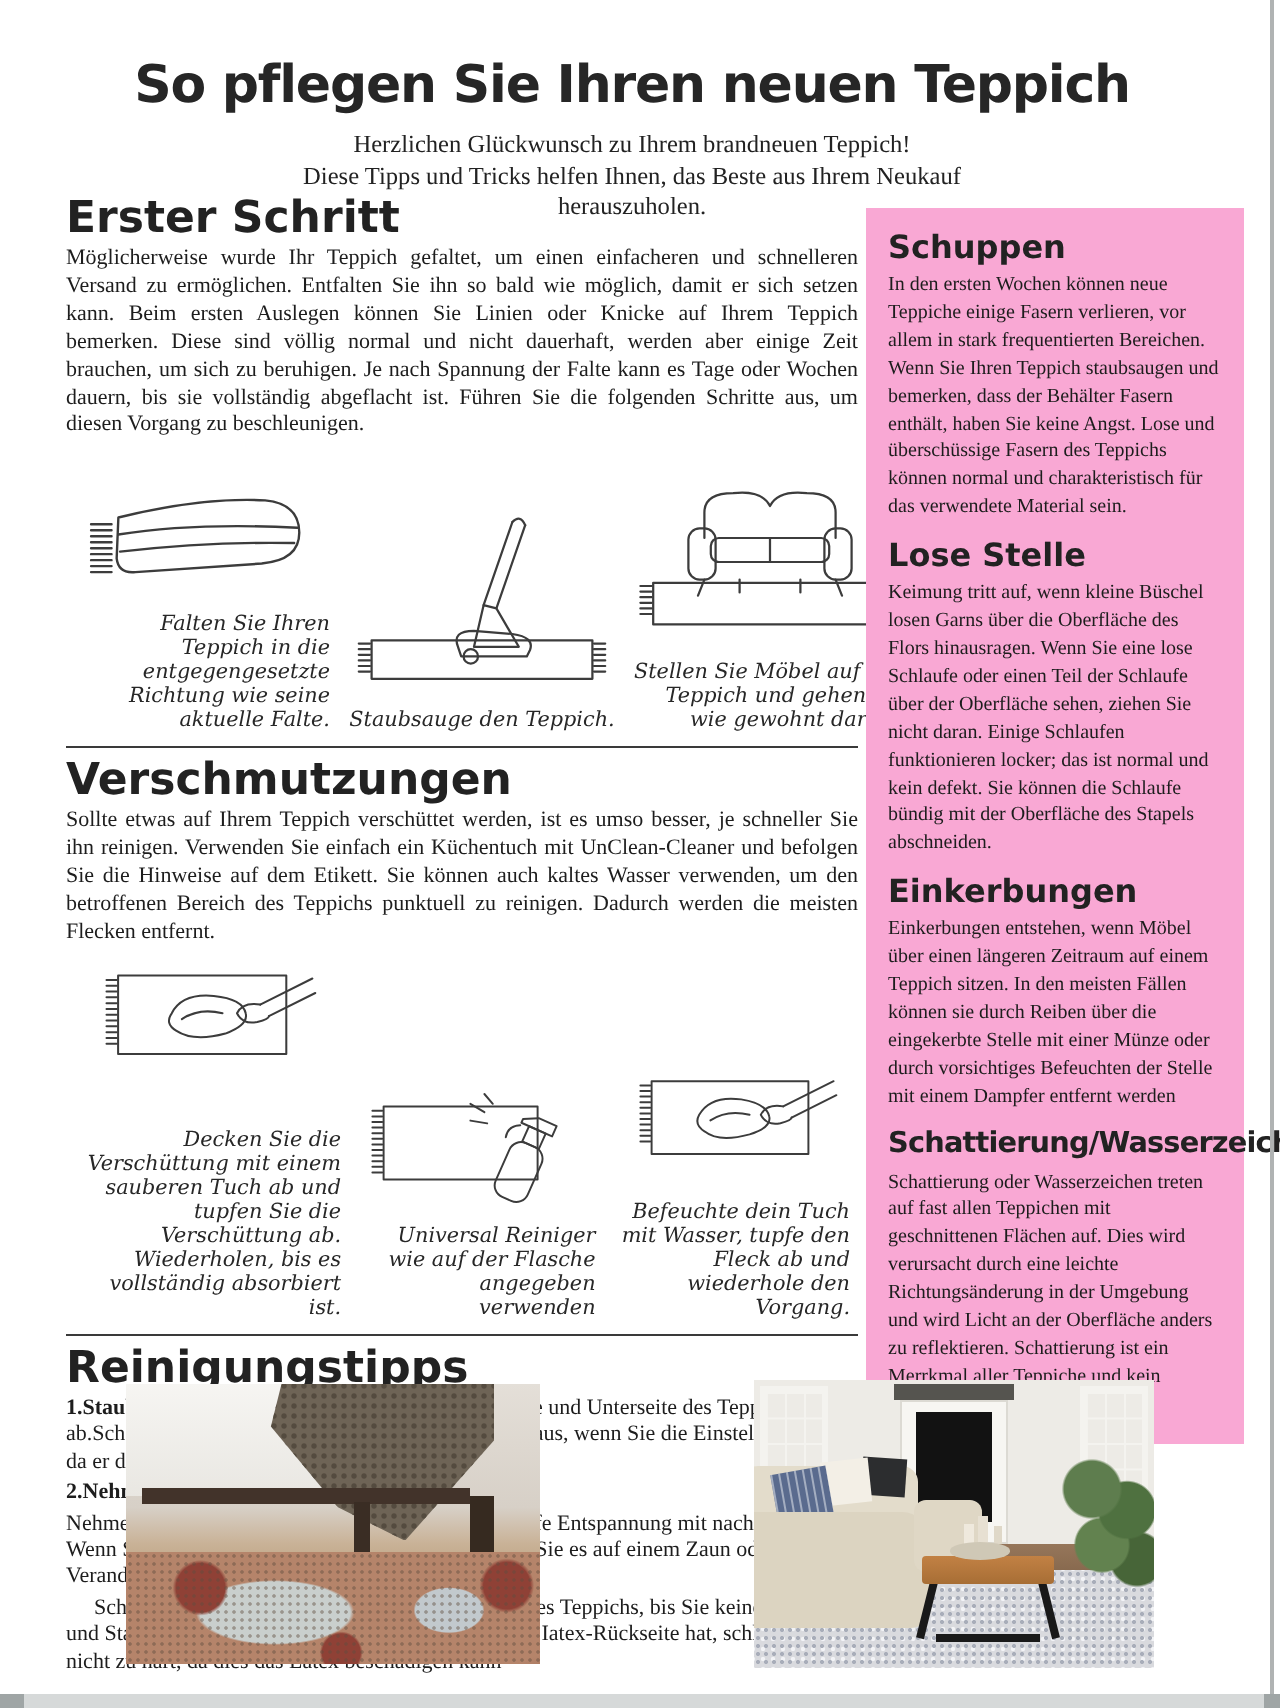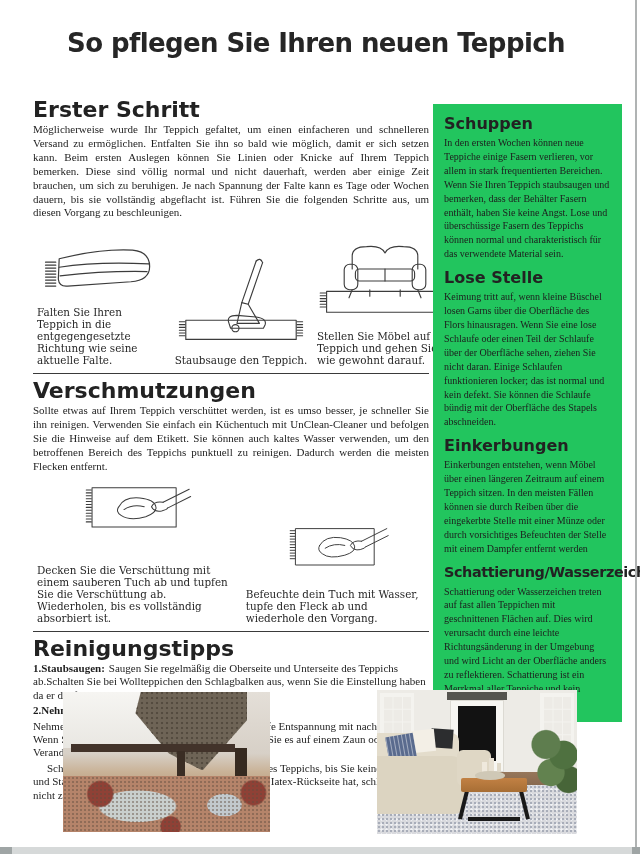--- a/index.html
+++ b/index.html
@@ -16,35 +16,35 @@
   
   #leftcol{position:absolute;left:33px;top:99px;width:396px;}
   .sec-h{font-family:"DejaVu Sans",sans-serif;font-weight:700;font-size:22px;
          color:#222;margin:0 0 3px 0;line-height:21px;}
   .body-p{font-size:11px;line-height:13.9px;text-align:justify;margin:0 0 5px 0;}
 
   .figrow{display:flex;align-items:flex-end;margin:8px 0 0 0;}
   .fig{flex:1;display:flex;flex-direction:column;align-items:center;justify-content:flex-end;padding:0 4px;}
   .fig.wide{flex:1.12;gap:16px;}
   .fig svg{display:block;}
-  .cap{font-family:"DejaVu Serif",serif;font-size:10.4px;
-       line-height:12px;text-align:left;margin-top:8px;color:#272727;}
+  .cap{font-family:"DejaVu Serif",serif;font-style:italic;font-size:10.4px;
+       line-height:12px;text-align:right;margin-top:8px;color:#272727;}
   .rule{border:0;border-top:1.4px solid #3a3a3a;margin:7px 0 6px 0;}
 
   .ln{stroke:#3c3c3c;stroke-width:1.4;fill:none;stroke-linecap:round;stroke-linejoin:round;}
 
   
   .tip{font-size:11px;line-height:13.4px;margin:0 0 2px 0;}
   .b{font-weight:700;}
   .tiplabel{margin-right:4px;}
   .tip-indent{text-indent:14px;}
 
   
   #sidebar{position:absolute;left:433px;top:104px;width:189px;box-sizing:border-box;
-           background:#22c55e;padding:9px 11px 12px 11px;}
+           background:#f9a8d4;padding:9px 11px 12px 11px;}
   .sb-h{font-family:"DejaVu Sans",sans-serif;font-weight:700;font-size:16px;
         margin:7px 0 3px 0;line-height:19px;color:#222;}
   .sb-h.first{margin-top:1px;}
   .sb-h.small{font-size:14.4px;letter-spacing:-0.4px;}
   .sb-p{font-size:10px;line-height:13.9px;margin:0;}
 
   
   .photo{position:absolute;overflow:hidden;}
   .layer{position:absolute;}
   #photoL{left:63px;top:692px;width:207px;height:140px;
@@ -113,20 +113,25 @@
   #cornerBL{position:absolute;left:0;bottom:0;width:12px;height:7px;background:#9fa5a5;}
   #cornerBR{position:absolute;right:0;bottom:0;width:8px;height:7px;background:#9fa5a5;}
 </style>
 </head>
 <body>
 
 <div id="page">
 
   <header id="header">
     <h1>So pflegen Sie Ihren neuen Teppich</h1>
+    <div class="subtitle">
+      <span>Herzlichen Glückwunsch zu Ihrem brandneuen Teppich!</span>
+      <span>Diese Tipps und Tricks helfen Ihnen, das Beste aus Ihrem Neukauf</span>
+      <span>herauszuholen.</span>
+    </div>
   </header>
 
   <main id="leftcol">
 
     <h2 class="sec-h">Erster Schritt</h2>
     <p class="body-p">Möglicherweise wurde Ihr Teppich gefaltet, um einen einfacheren und schnelleren Versand zu ermöglichen. Entfalten Sie ihn so bald wie möglich, damit er sich setzen kann. Beim ersten Auslegen können Sie Linien oder Knicke auf Ihrem Teppich bemerken. Diese sind völlig normal und nicht dauerhaft, werden aber einige Zeit brauchen, um sich zu beruhigen. Je nach Spannung der Falte kann es Tage oder Wochen dauern, bis sie vollständig abgeflacht ist. Führen Sie die folgenden Schritte aus, um diesen Vorgang zu beschleunigen.</p>
 
     <div class="figrow">
       <div class="fig">
         <svg width="128" height="70" viewBox="0 0 150 82">
@@ -176,20 +181,34 @@
       <div class="fig wide">
         <svg width="118" height="58" viewBox="0 0 160 80">
           <rect class="ln" x="18" y="8" width="116" height="54"></rect>
           <path class="ln" d="M10 11h7M10 15h7M10 19h7M10 23h7M10 27h7M10 31h7M10 35h7M10 39h7M10 43h7M10 47h7M10 51h7M10 55h7"></path>
           <path class="ln" d="M55 34 Q62 20 84 22 Q104 24 106 34 Q108 42 92 48 Q70 54 58 46 Q50 41 55 34 Z"></path>
           <path class="ln" d="M62 38 Q74 30 90 34"></path>
           <path class="ln" d="M152 10 L116 28 M154 20 L122 36"></path>
           <path class="ln" d="M116 28 Q104 26 100 34 Q104 42 114 40 Q122 38 122 36"></path>
         </svg>
         <div class="cap">Decken Sie die Verschüttung mit einem sauberen Tuch ab und tupfen Sie die Verschüttung ab. Wiederholen, bis es vollständig absorbiert ist.</div>
+      </div>
+      <div class="fig">
+        <svg width="112" height="58" viewBox="0 0 160 82">
+          <rect class="ln" x="14" y="10" width="110" height="52"></rect>
+          <path class="ln" d="M6 13h7M6 17h7M6 21h7M6 25h7M6 29h7M6 33h7M6 37h7M6 41h7M6 45h7M6 49h7M6 53h7M6 57h7"></path>
+          <g transform="rotate(24 112 52)">
+            <rect class="ln" x="100" y="36" width="25" height="42" rx="9"></rect>
+            <rect class="ln" x="106" y="24" width="13" height="12"></rect>
+            <path class="ln" d="M100 24 h24 v-8 h-14 l-10 5 Z"></path>
+            <path class="ln" d="M100 26 q-8 4 -6 12"></path>
+          </g>
+          <path class="ln" d="M86 14 l-10 -6 M88 22 l-12 -2 M92 8 l-6 -7"></path>
+        </svg>
+        <div class="cap">Universal Reiniger wie auf der Flasche angegeben verwenden</div>
       </div>
       <div class="fig">
         <svg width="112" height="58" viewBox="0 0 160 80">
           <rect class="ln" x="24" y="8" width="112" height="52"></rect>
           <path class="ln" d="M16 11h7M16 15h7M16 19h7M16 23h7M16 27h7M16 31h7M16 35h7M16 39h7M16 43h7M16 47h7M16 51h7"></path>
           <path class="ln" d="M58 32 Q66 18 88 21 Q106 24 108 33 Q110 41 94 46 Q72 52 62 44 Q54 39 58 32 Z"></path>
           <path class="ln" d="M66 36 Q78 28 94 32"></path>
           <path class="ln" d="M154 8 L118 26 M156 18 L124 34"></path>
           <path class="ln" d="M118 26 Q106 24 102 32 Q106 40 116 38 Q124 36 124 34"></path>
         </svg>

